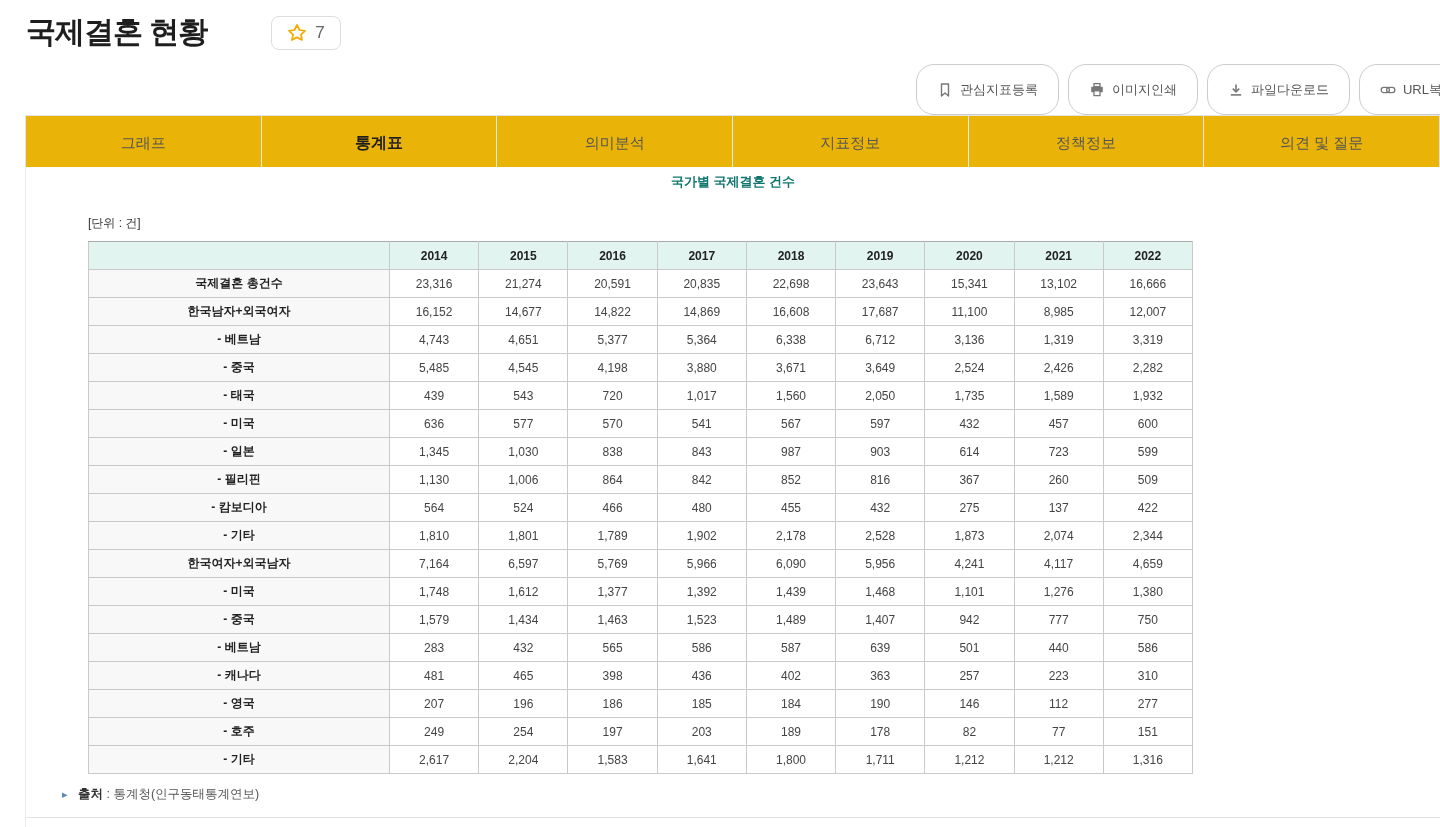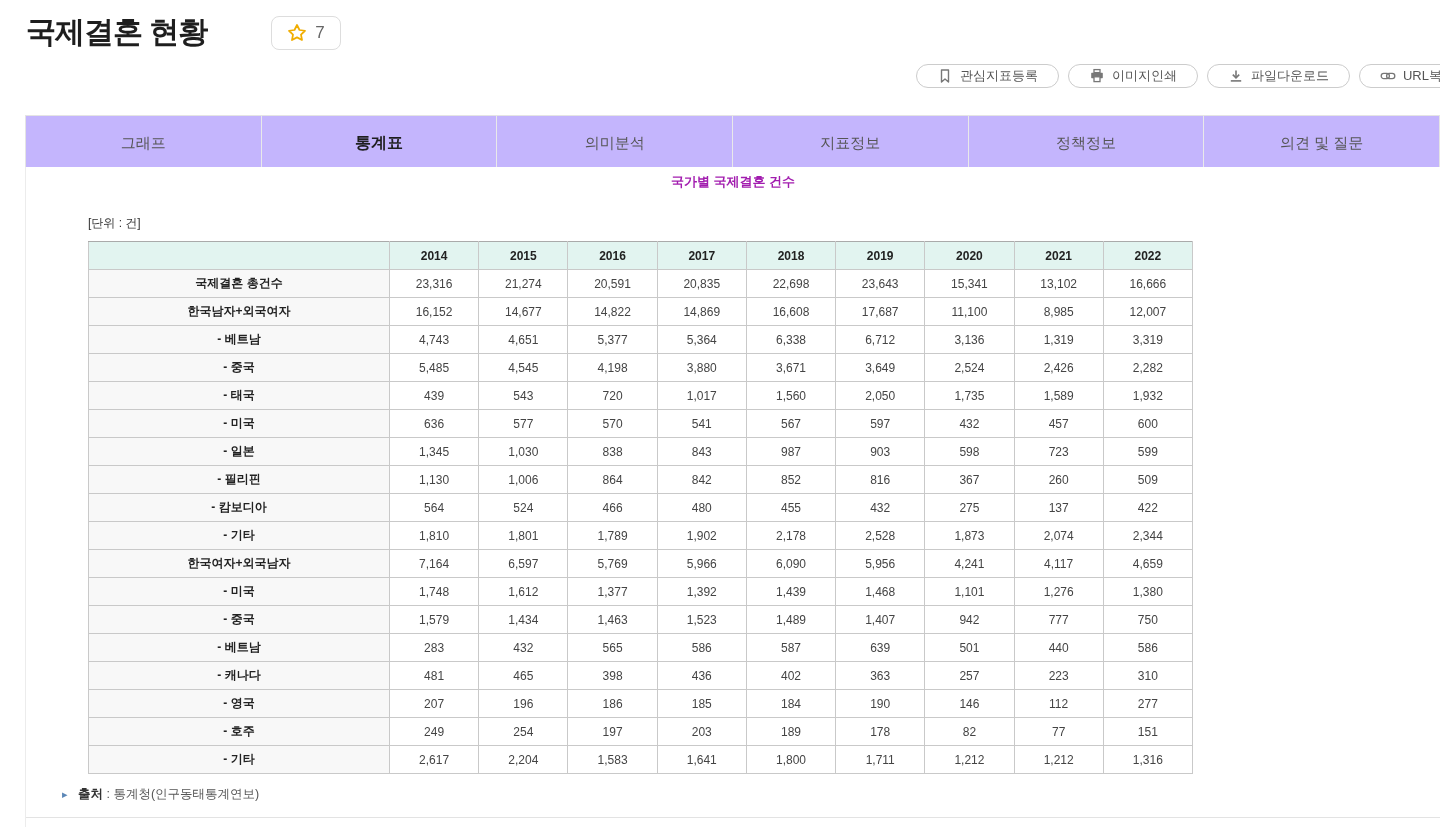--- a/index.html
+++ b/index.html
@@ -9,40 +9,40 @@
 
   
   .page-header { position: absolute; top: 12px; left: 26px; display: flex; align-items: center; gap: 48px; }
   .page-title { font-size: 30px; font-weight: bold; color: #1e1e1e; letter-spacing: -1px; }
   .fav-badge { display: inline-flex; align-items: center; gap: 8px; margin-left: 16px;
     border: 1px solid #ddd; border-radius: 8px; padding: 6px 15px; background: #fff;
     font-size: 17px; color: #666; cursor: pointer; }
 
   
   .actions { position: absolute; top: 64px; right: -36px; display: flex; gap: 9px; }
-  .action-btn { display: inline-flex; align-items: center; gap: 7px; height: 24px;
+  .action-btn { display: inline-flex; align-items: center; gap: 7px; height: 51px;
     padding: 0 20px; border: 1px solid #ccc; border-radius: 18px; background: #fff;
     font-size: 13px; color: #555; cursor: pointer; white-space: nowrap;
     font-family: "Liberation Sans", sans-serif; }
 
   
   .tabs { position: absolute; top: 115px; left: 25px; right: 0; height: 56px;
-    display: flex; border: 1px solid #e4e4e4; background: #c4b5fd; }
+    display: flex; border: 1px solid #e4e4e4; background: #eab308; }
   .tab { flex: 1; display: flex; align-items: center; justify-content: center;
     position: relative; font-size: 15px; color: #555; cursor: pointer;
     border-left: 1px solid #e9e9e9; }
   .tab:first-child { border-left: none; }
   .tab.active { font-weight: bold; font-size: 16px; color: #1e1e1e; }
   .tab.active::after { content: ""; position: absolute; left: 0; right: 0; bottom: -1px;
     height: 4px; background: var(--accent, #3b74c9); }
 
   
   .content { position: absolute; top: 167px; left: 25px; right: 0; bottom: 0;
     background: #fff; border-left: 1px solid #ececec; }
-  .table-title { margin-top: 6px; text-align: center; font-size: 13px; font-weight: bold; color: #a21caf; }
+  .table-title { margin-top: 6px; text-align: center; font-size: 13px; font-weight: bold; color: #0f766e; }
   .unit-label { margin: 24px 0 9px 62px; font-size: 12px; color: #333; }
 
   table.stat-table { margin-left: 62px; width: 1105px; border-collapse: collapse; table-layout: fixed; }
   .stat-table th, .stat-table td { border: 1px solid #c9c9c9; height: 28px;
     text-align: center; vertical-align: middle; font-size: 12px; padding: 0 4px; }
   .stat-table thead th { background: var(--head-bg, #e2f4f0); font-weight: bold; color: #222;
     border-top-color: #aaa; }
   .stat-table col.label-col { width: 301px; }
   .stat-table tbody th { background: #f8f8f8; font-weight: bold; color: #222; }
   .stat-table tbody td { background: #fff; color: #444; }
@@ -215,21 +215,21 @@
             <td>600</td>
           </tr>
           <tr>
             <th>- 일본</th>
             <td>1,345</td>
             <td>1,030</td>
             <td>838</td>
             <td>843</td>
             <td>987</td>
             <td>903</td>
-            <td>598</td>
+            <td>614</td>
             <td>723</td>
             <td>599</td>
           </tr>
           <tr>
             <th>- 필리핀</th>
             <td>1,130</td>
             <td>1,006</td>
             <td>864</td>
             <td>842</td>
             <td>852</td>

